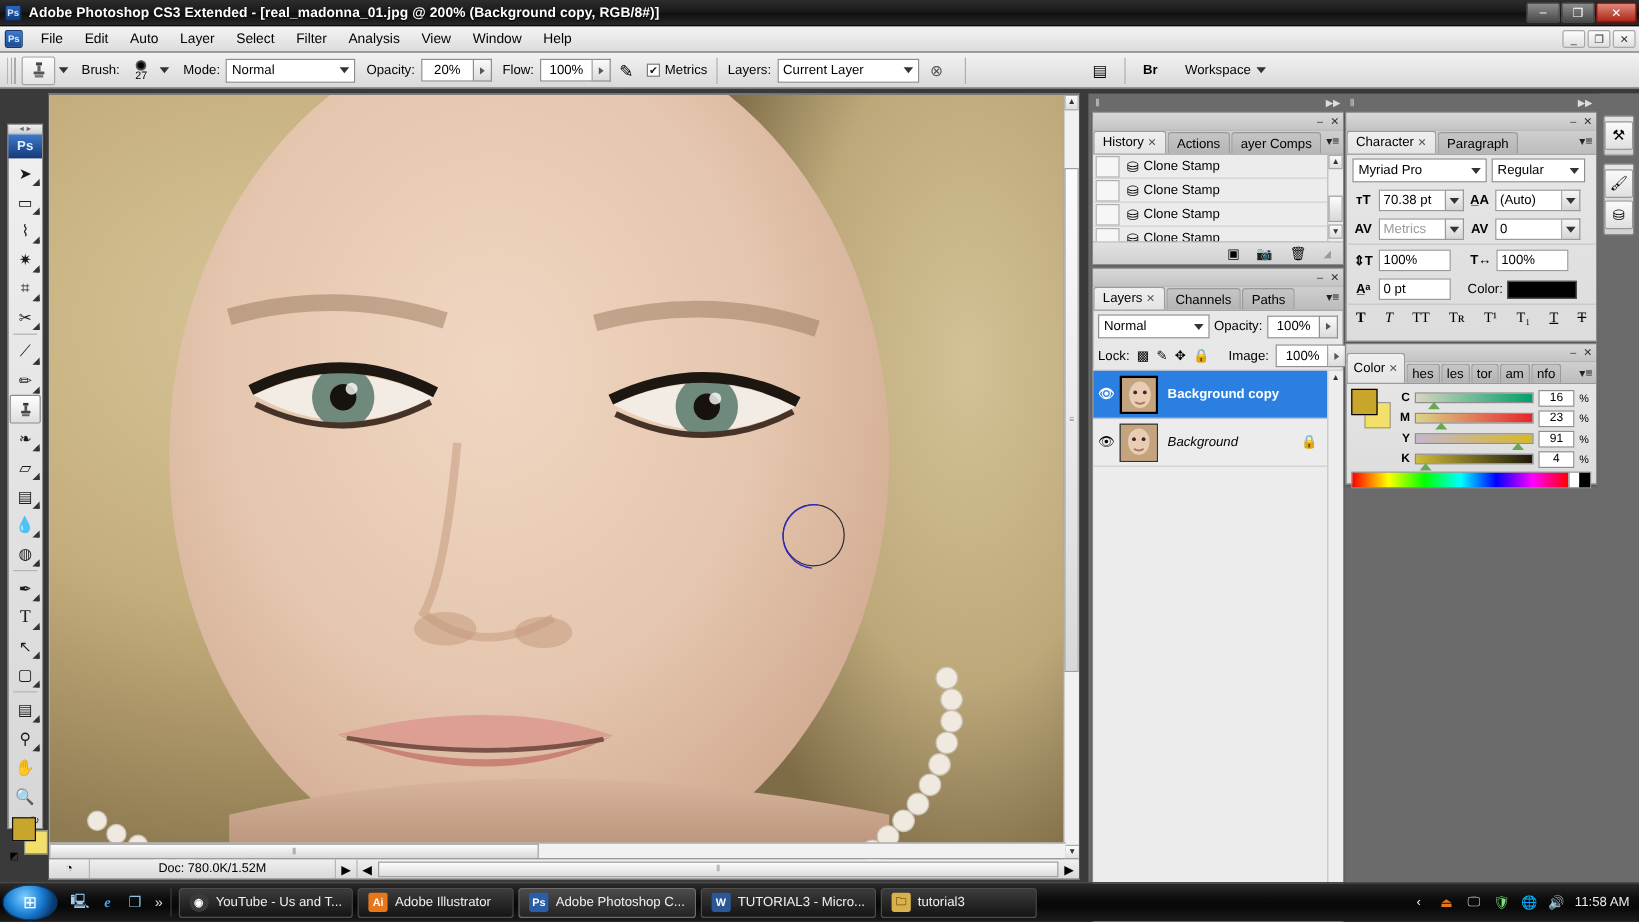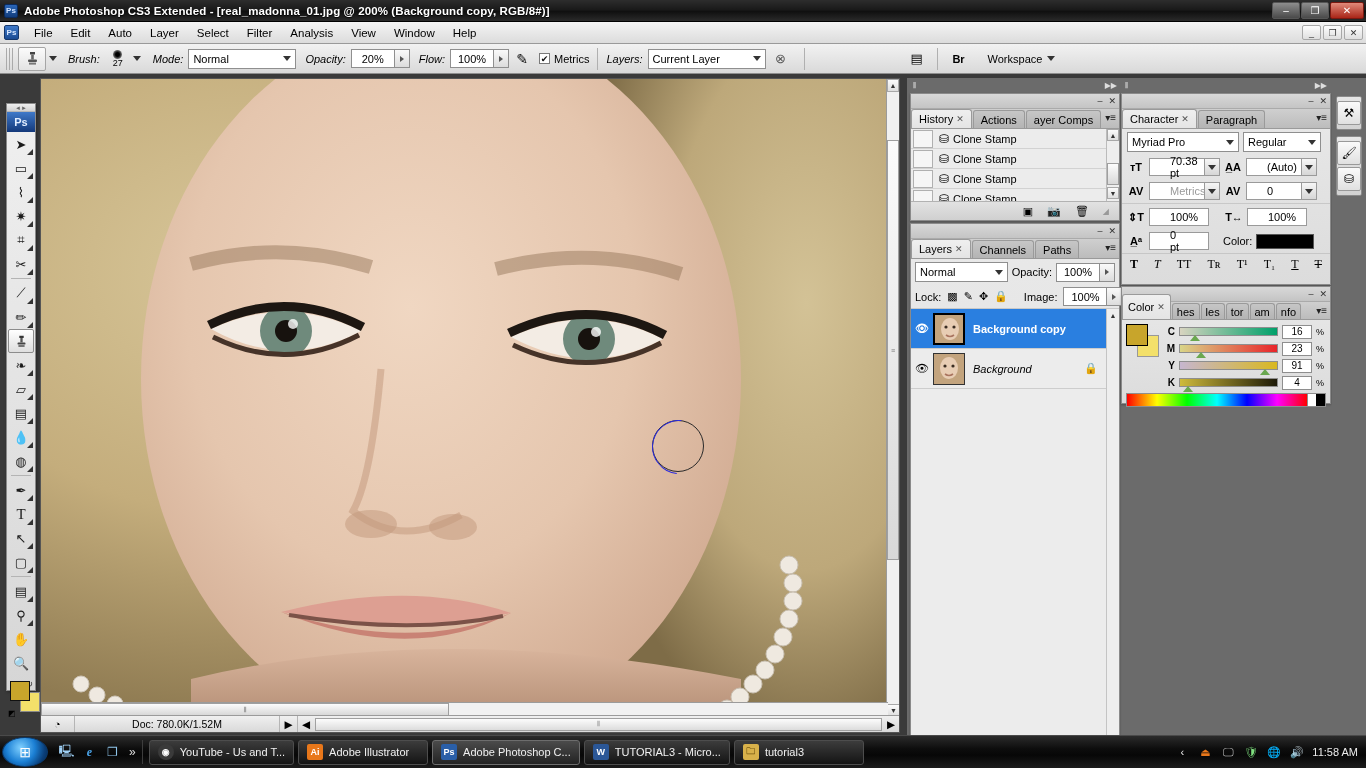--- a/index.html
+++ b/index.html
@@ -39,21 +39,21 @@
 
   
   #optbar{ position:absolute; left:0; top:44px; width:1366px; height:30px;
     background:linear-gradient(180deg,#f2f2f2,#d9d9d9); border-bottom:1px solid #8e8e8e;
     display:flex; align-items:center; padding-left:6px; gap:0; }
   .ob-grip{ width:8px;height:22px; background:
     repeating-linear-gradient(90deg,#aaa 0 1px,transparent 1px 3px); margin-right:4px;}
   .ob-tool{ width:28px;height:24px; border:1px solid #a5a5a5; border-radius:2px;
     background:linear-gradient(180deg,#fbfbfb,#e3e3e3); display:flex;align-items:center;
     justify-content:center; }
-  .ob-lbl{ margin:0 5px 0 9px; font-size:11px; white-space:nowrap;font-style:italic;}
+  .ob-lbl{ margin:0 5px 0 9px; font-size:11px; white-space:nowrap;}
   .tri{ width:0;height:0;border-left:4px solid transparent;border-right:4px solid transparent;
     border-top:5px solid #333; }
   .caret{ width:13px;height:22px; display:flex;align-items:center;justify-content:center;}
   .ob-sep{ width:1px;height:22px;background:#b0b0b0; margin:0 8px; }
   .field{ background:#fff; border:1px solid #8f8f8f; height:19px; display:flex;
     align-items:center; padding:0 21px; font-size:11px;}
   .spin{ width:15px;height:19px;border:1px solid #8f8f8f;border-left:none;
     background:linear-gradient(180deg,#fafafa,#dcdcdc); display:flex;align-items:center;
     justify-content:center;}
   .spin:after{content:"";width:0;height:0;border-top:3px solid transparent;
@@ -152,21 +152,21 @@
   .eye{ width:22px; text-align:center; font-size:11px; }
   .lthumb{ width:32px;height:32px; border:1px solid #333; overflow:hidden;
     background:#c9ab8c;}
   .lrow.sel .lthumb{ border:2px solid #000; }
   .lname{ flex:1; padding-left:8px; font-size:11px; }
   .lock{ margin-right:8px; font-size:11px; }
 
   
   .crow{ display:flex; align-items:center; gap:4px; padding:3px 5px; }
   .cfield{ background:#fff; border:1px solid #9a9a9a; height:18px; display:flex;
-    align-items:center; padding:0 20px; font-size:11px;}
+    align-items:center; padding:0 3px; font-size:11px;}
   .cdd{ width:15px;height:18px;border:1px solid #9a9a9a;border-left:none;
     background:linear-gradient(180deg,#f6f6f6,#d6d6d6);display:flex;align-items:center;
     justify-content:center;}
   .cicon{ width:18px; text-align:center; font-size:11px; font-weight:bold; }
   .tstyles{ display:flex; align-items:center; justify-content:space-around;
     height:22px; border-top:1px solid #c6c6c6; font-size:12px; }
 
   
   .colrow{ display:flex; align-items:center; height:17px; gap:4px; padding:0 4px;}
   .collbl{ width:11px; font-size:10px; text-align:right; font-weight:bold;}

